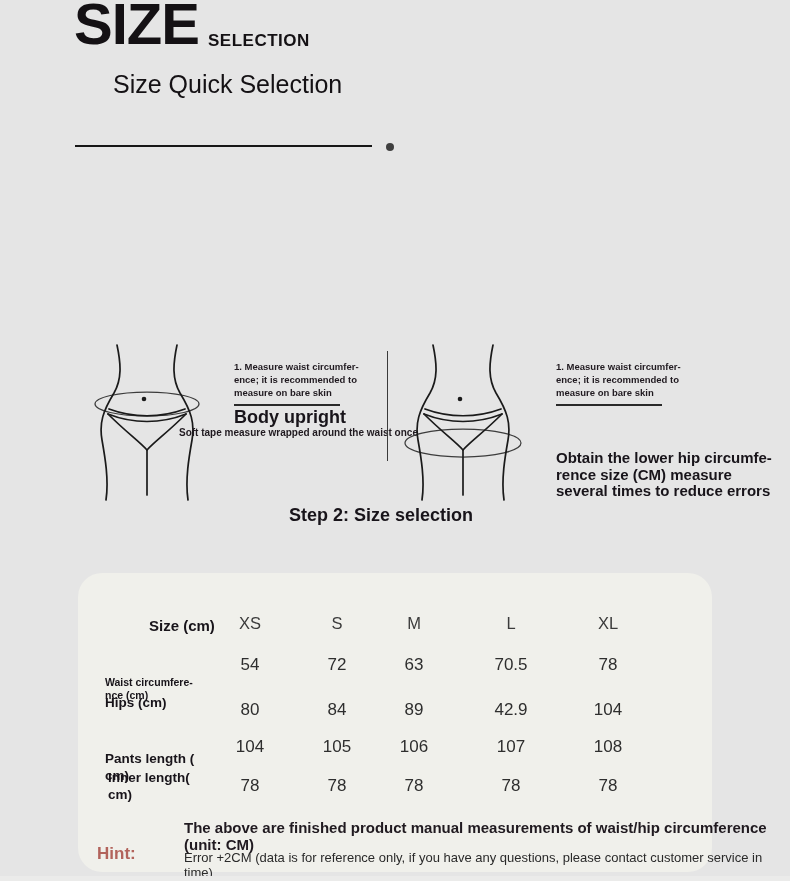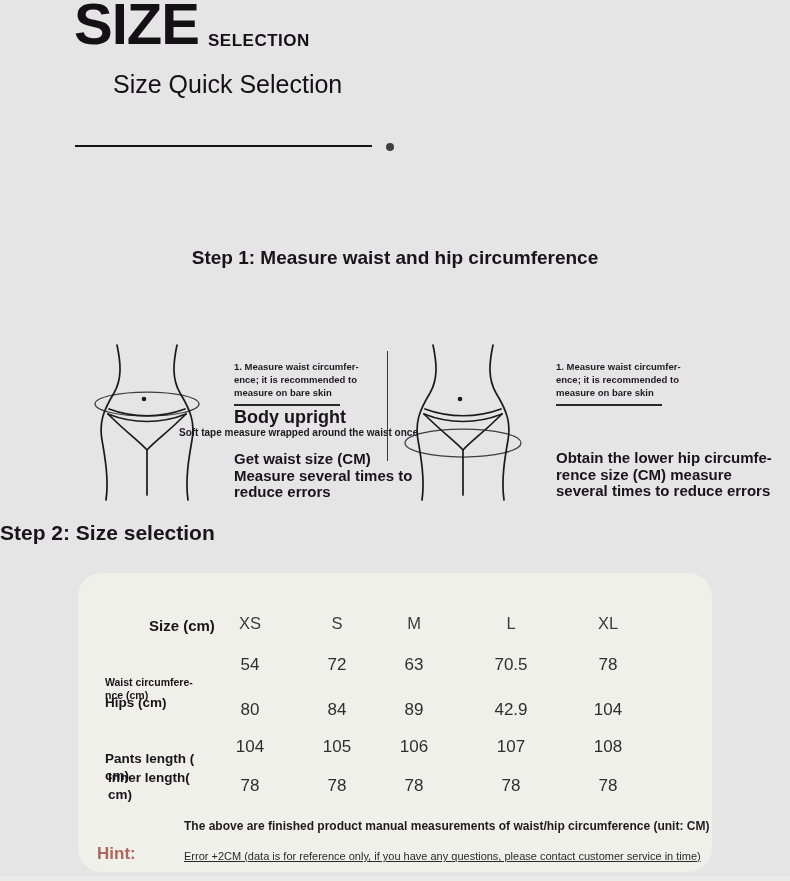--- a/index.html
+++ b/index.html
@@ -7,21 +7,21 @@
   #page{position:relative;width:790px;height:881px;background:#e5e5e5;overflow:hidden;color:#1c1c1c;}
   .abs{position:absolute;}
   
   .brand-title{left:74px;top:-10px;font-size:58px;font-weight:900;letter-spacing:-1px;color:#141114;}
   .brand-subtitle{left:208px;top:31px;font-size:17px;font-weight:700;letter-spacing:.5px;color:#141114;}
   .page-heading{left:75px;top:70px;font-size:25px;font-weight:400;color:#141114;margin-left:38px;}
   .head-rule{left:75px;top:145px;width:297px;height:2px;background:#161616;}
   .head-dot{left:386px;top:143px;width:8px;height:8px;border-radius:50%;background:#3f3f3f;}
   
   .step1-title{left:0;width:790px;top:247px;text-align:center;font-size:19px;font-weight:700;color:#18141a;}
-  .step2-title{left:0;width:762px;top:521px;text-align:left;font-size:21px;font-weight:700;color:#18141a;}
+  .step2-title{left:0;width:762px;top:505px;text-align:center;font-size:18px;font-weight:700;color:#18141a;}
   
   .figure{width:118px;height:158px;}
   .fig-left{left:88px;top:344px;}
   .fig-right{left:404px;top:344px;}
   .note{font-size:9.5px;font-weight:700;line-height:13px;white-space:pre-line;color:#201a20;}
   .note-left{left:234px;top:360px;}
   .note-right{left:556px;top:360px;}
   .note-rule{width:106px;height:1.5px;background:#2a2a2a;}
   .rule-left{left:234px;top:404px;}
   .rule-right{left:556px;top:404px;}
@@ -36,60 +36,56 @@
   .table-block{left:78px;top:573px;width:634px;height:299px;border-radius:24px;background:#f0f0eb;}
   .t-header-label{left:105px;top:617px;font-size:15px;font-weight:700;color:#18141a;margin-left:44px;}
   .t-col{top:614px;font-size:16.5px;font-weight:400;color:#3b3b3b;transform:translateX(-50%);text-align:right;}
   .t-label{left:105px;font-weight:700;white-space:pre-line;color:#18141a;}
   .t-val{font-size:17px;font-weight:400;color:#2e2e2e;transform:translateX(-50%);}
   .lab-waist{top:676px;font-size:10.5px;line-height:13px;}
   .lab-hips{top:695px;font-size:13.5px;}
   .lab-pants{top:726px;font-size:13.5px;line-height:17px;margin-top:24px;}
   .lab-inner{left:108px;top:769px;font-size:13.5px;line-height:17px;}
   .hint-label{left:97px;top:819px;font-size:17px;font-weight:700;color:#b2635b;margin-top:25px;}
-  .hint-line1{left:184px;top:819px;font-size:12px;font-weight:700;color:#201a20;}
-  .hint-line2{left:184px;top:850px;font-size:11px;font-weight:400;color:#2a2a2a;text-decoration:underline;}
+  .hint-line1{left:184px;top:819px;font-size:15px;font-weight:700;color:#201a20;}
+  .hint-line2{left:184px;top:850px;font-size:13px;font-weight:400;color:#2a2a2a;}
   .bottom-strip{left:0;top:876px;width:790px;height:5px;background:#ebebea;}
   svg path, svg line, svg ellipse{fill:none;stroke:#1a1a1a;stroke-width:1.7;stroke-linecap:round;}
   svg circle{fill:#1a1a1a;stroke:none;}
   svg .tape{stroke:#3c3c3c;stroke-width:1.25;}
 </style>
 </head>
 <body>
 
 <div id="page">
 
   <div class="abs brand-title">SIZE</div>
   <div class="abs brand-subtitle">SELECTION</div>
   <div class="abs page-heading">Size Quick Selection</div>
   <div class="abs head-rule"></div>
   <div class="abs head-dot"></div>
 
-  <div class="abs step1-title">Step 1: Measure waist and hip circumference</div>
 
   <svg class="abs figure fig-left" viewBox="0 0 118 158">
     <ellipse class="tape" cx="59" cy="60" rx="52" ry="12"></ellipse>
     <path d="M 29 1 C 33 20, 34 35, 26 49 C 15 67, 11 79, 14 96 C 17 113, 21 136, 18 156"></path>
     <path d="M 89 1 C 85 20, 84 35, 92 49 C 103 67, 107 79, 104 96 C 101 113, 97 136, 100 156"></path>
     <path d="M 21 65 C 45 74, 73 74, 97 65"></path>
     <path d="M 20 70 C 45 80, 73 80, 98 70"></path>
     <path d="M 20 70 C 38 88, 52 98, 59 106 C 66 98, 80 88, 98 70"></path>
     <line x1="59" y1="106" x2="59" y2="151"></line>
     <circle cx="56" cy="55" r="2.3"></circle>
   </svg>
 
   <div class="abs note note-left">1. Measure waist circumfer-
 ence; it is recommended to
 measure on bare skin</div>
   <div class="abs note-rule rule-left"></div>
   <div class="abs sub-left">Body upright</div>
   <div class="abs caption-left">Soft tape measure wrapped around the waist once</div>
-  <div class="abs result result-left">Get waist size (CM)
-Measure several times to
-reduce errors</div>
 
   <div class="abs col-divider"></div>
 
   <svg class="abs figure fig-right" viewBox="0 0 118 158">
     <ellipse class="tape" cx="59" cy="99" rx="58" ry="14"></ellipse>
     <path d="M 29 1 C 33 20, 34 35, 26 49 C 15 67, 11 79, 14 96 C 17 113, 21 136, 18 156"></path>
     <path d="M 89 1 C 85 20, 84 35, 92 49 C 103 67, 107 79, 104 96 C 101 113, 97 136, 100 156"></path>
     <path d="M 21 65 C 45 74, 73 74, 97 65"></path>
     <path d="M 20 70 C 45 80, 73 80, 98 70"></path>
     <path d="M 20 70 C 38 88, 52 98, 59 106 C 66 98, 80 88, 98 70"></path>

